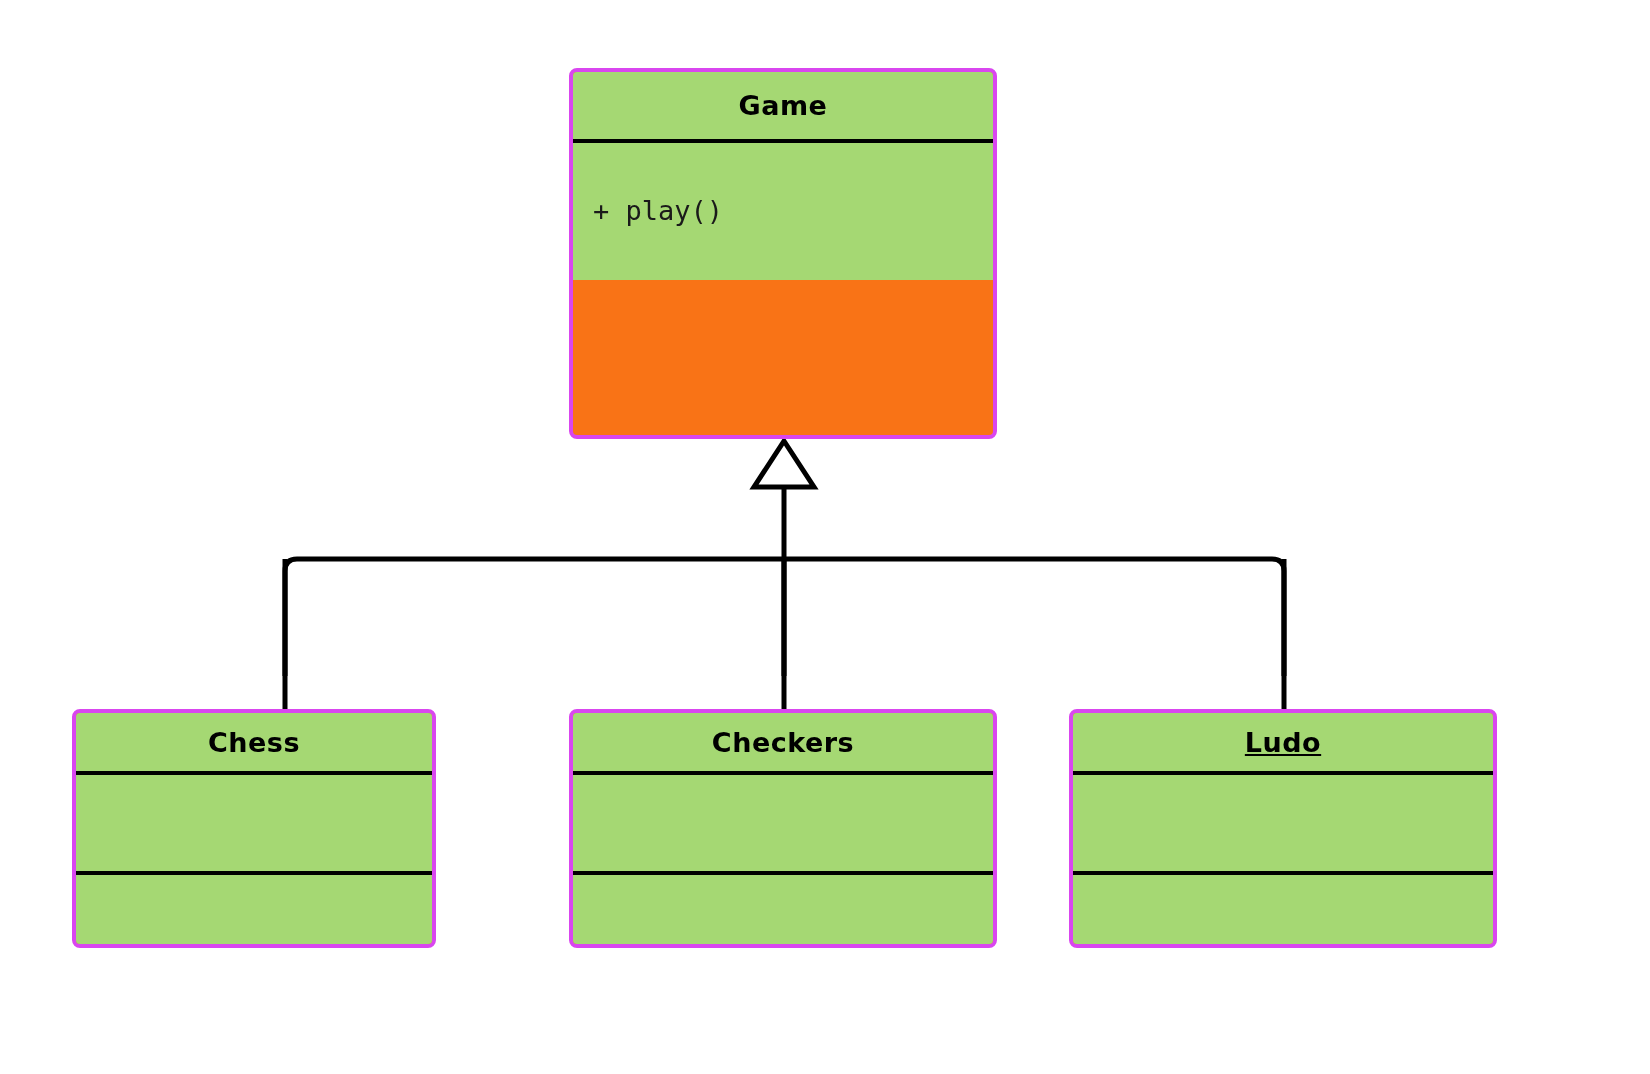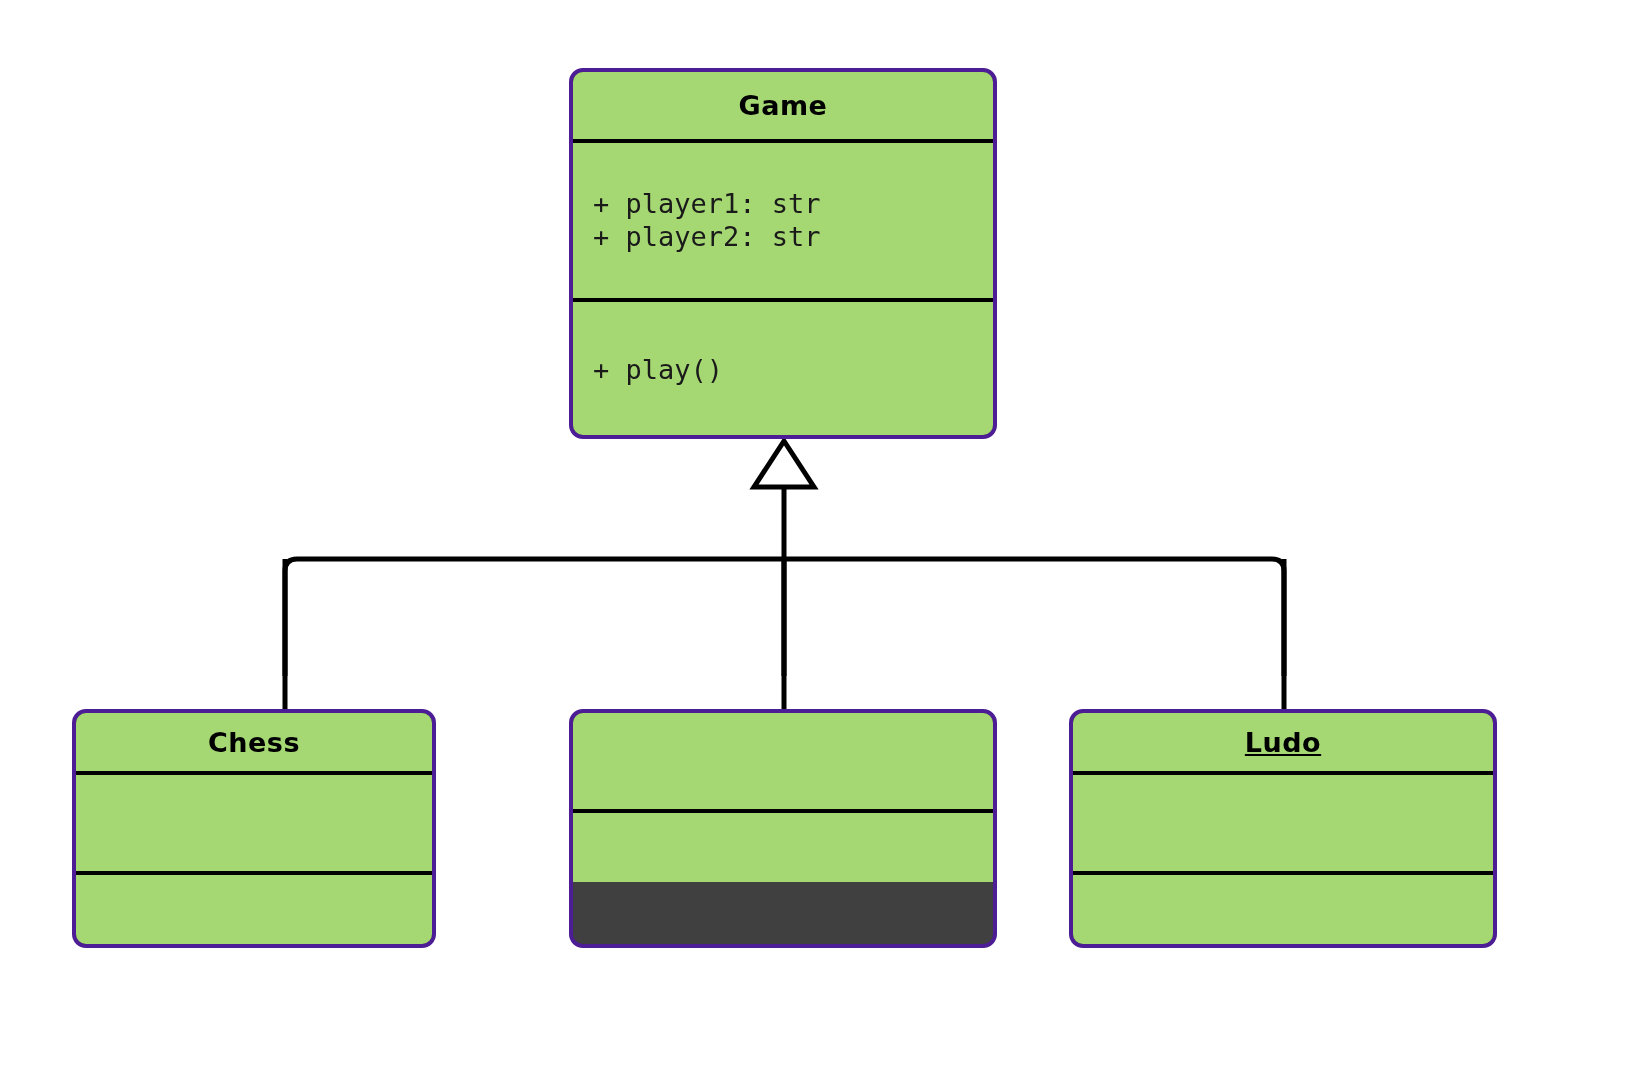--- a/index.html
+++ b/index.html
@@ -22,23 +22,23 @@
     position: absolute;
     left: 0;
     top: 0;
     width: 1650px;
     height: 1074px;
     pointer-events: none;
   }
   .uml-class {
     position: absolute;
     box-sizing: border-box;
-    background: #404040;
-    border: 4px solid #4c1d95;
-    border-radius: 14px;
+    background: #f97316;
+    border: 4px solid #d946ef;
+    border-radius: 8px;
     overflow: hidden;
     z-index: 2;
   }
   .compartment {
     box-sizing: border-box;
     background: #a5d873;
     width: 100%;
   }
   .compartment.title {
     display: flex;
@@ -89,42 +89,41 @@
 
     <path d="M 1284 559 L 1284 709" fill="none" stroke="#000000" stroke-width="5"></path>
 
     <path d="M 784 441 L 814 487 L 754 487 Z" fill="#ffffff" stroke="#000000" stroke-width="5" stroke-linejoin="miter"></path>
   </svg>
 
   <div class="uml-class" style="left:569px; top:68px; width:428px; height:371px;">
     <div class="compartment title" style="height:71px;">
       <span>Game</span>
     </div>
-    <div class="compartment members" style="height:159px;">
-      <div class="member-line">+ player1: str</div>
-      <div class="member-line">+ player2: str</div>
-    </div>
     <div class="compartment members last" style="height:137px;">
       <div class="member-line">+ play()</div>
     </div>
   </div>
 
   <div class="uml-class" style="left:72px; top:709px; width:364px; height:239px;">
     <div class="compartment title" style="height:62px;">
       <span>Chess</span>
     </div>
     <div class="compartment members" style="height:100px;">
       <div class="empty-compartment"></div>
     </div>
     <div class="compartment members last" style="height:69px;">
       <div class="empty-compartment"></div>
     </div>
   </div>
 
   <div class="uml-class" style="left:569px; top:709px; width:428px; height:239px;">
+    <div class="compartment title" style="height:62px;">
+      <span>Checkers</span>
+    </div>
     <div class="compartment members" style="height:100px;">
       <div class="empty-compartment"></div>
     </div>
     <div class="compartment members last" style="height:69px;">
       <div class="empty-compartment"></div>
     </div>
   </div>
 
   <div class="uml-class" style="left:1069px; top:709px; width:428px; height:239px;">
     <div class="compartment title" style="height:62px;text-decoration:underline;">

